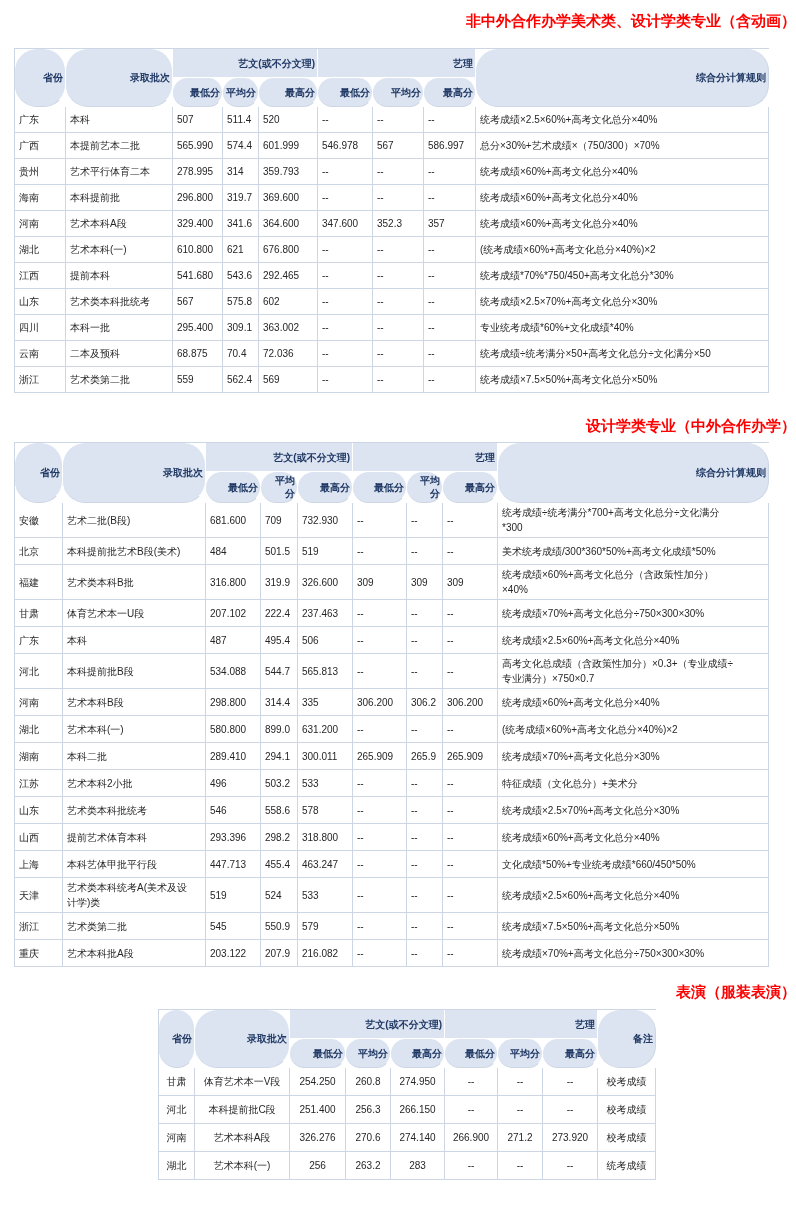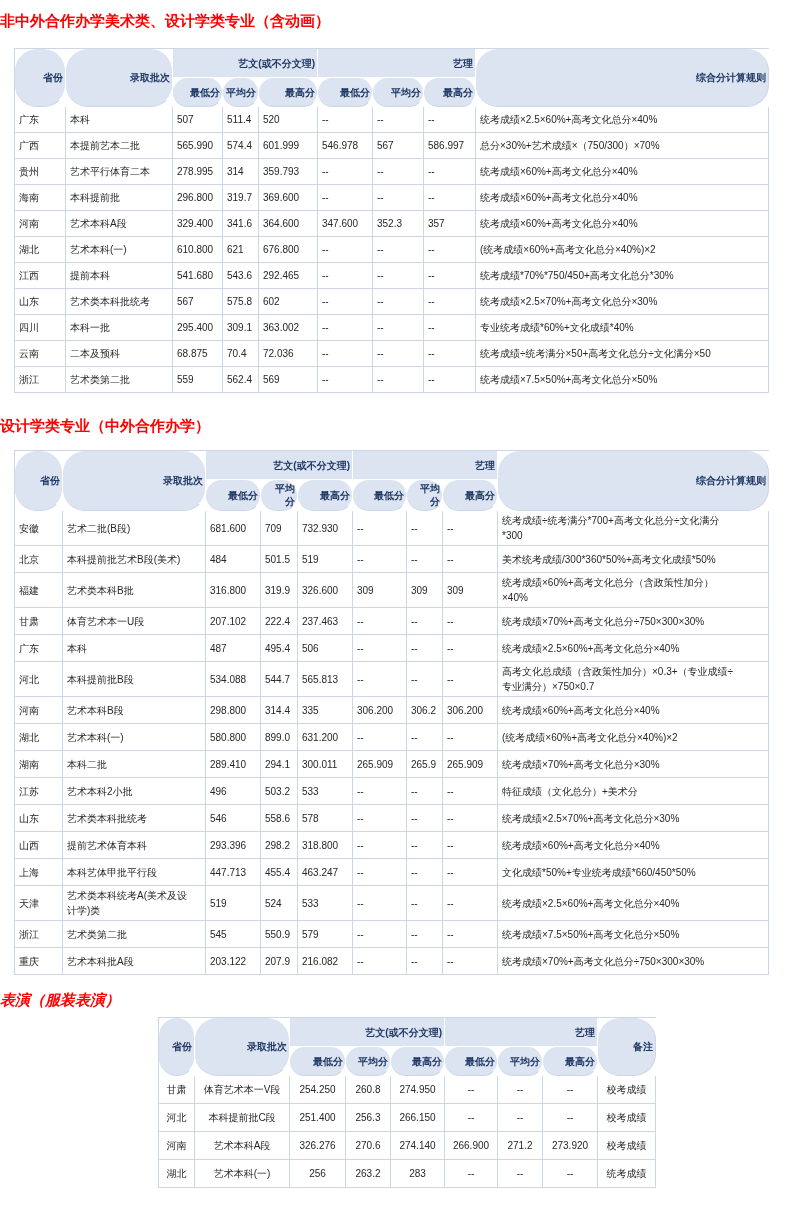--- a/index.html
+++ b/index.html
@@ -6,27 +6,27 @@
   body{
     width:796px;
     background:#ffffff;
     font-family:"Liberation Sans","DejaVu Sans",sans-serif;
     color:#262626;
   }
   .page-title{
     color:#ff0000;
     font-weight:bold;
     font-size:15px;
-    text-align:left;
+    text-align:right;
     margin:0;
     line-height:18px;
   }
   .sec1 .page-title{padding:12px 0 18px;}
-  .sec2 .page-title{padding:24px 0 15px;}
-  .sec3 .page-title{padding:16px 0 8px;font-style:italic;}
+  .sec2 .page-title{padding:24px 0 7px;}
+  .sec3 .page-title{padding:16px 0 8px;}
   .table-wrap{margin-left:14px;}
   .table-wrap.w3{margin-left:158px;}
   table.score-table{
     border-collapse:separate;
     border-spacing:0;
     table-layout:fixed;
     border-top:1px solid #cdd6e4;
     border-left:1px solid #cdd6e4;
     font-size:10px;
   }

